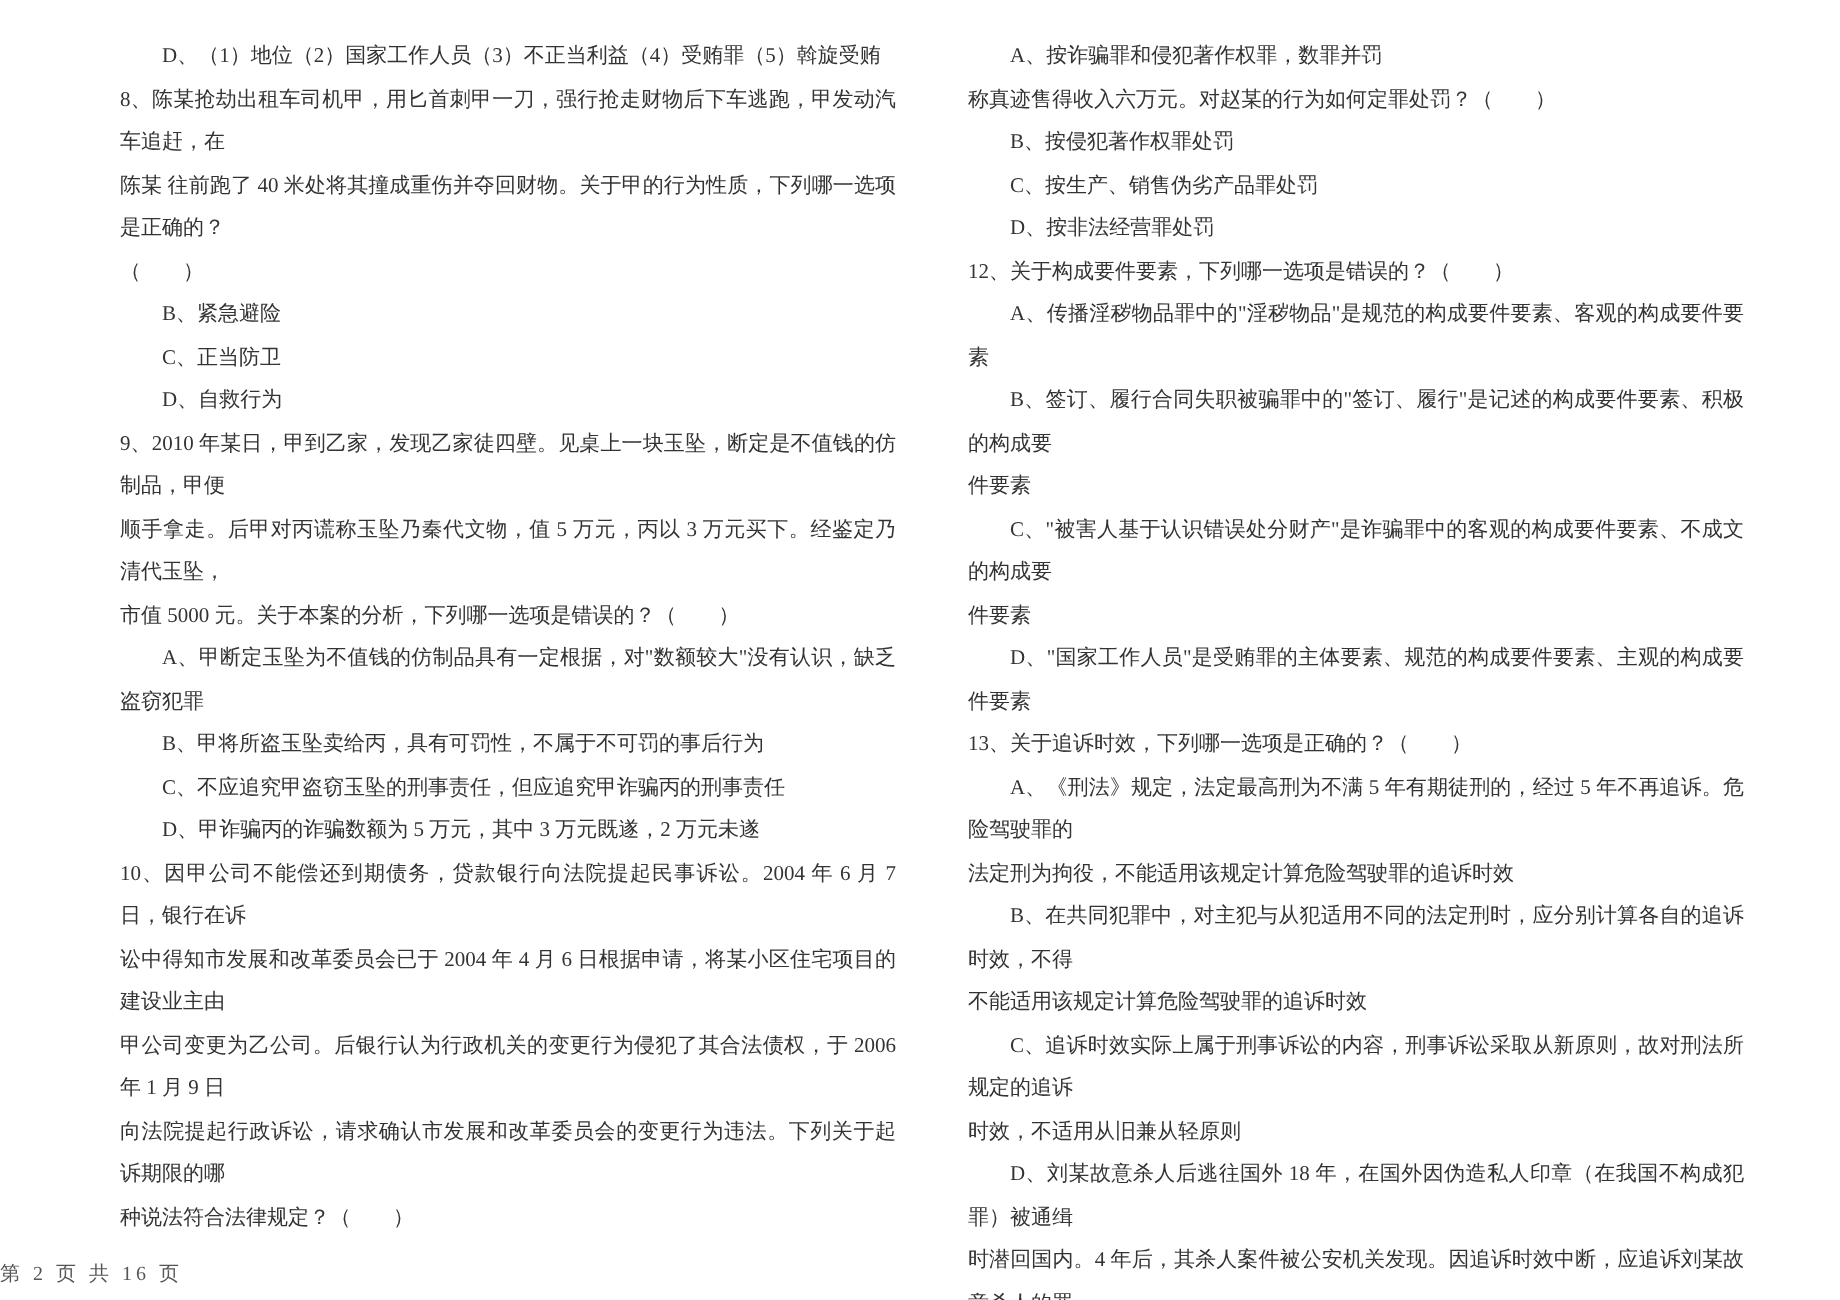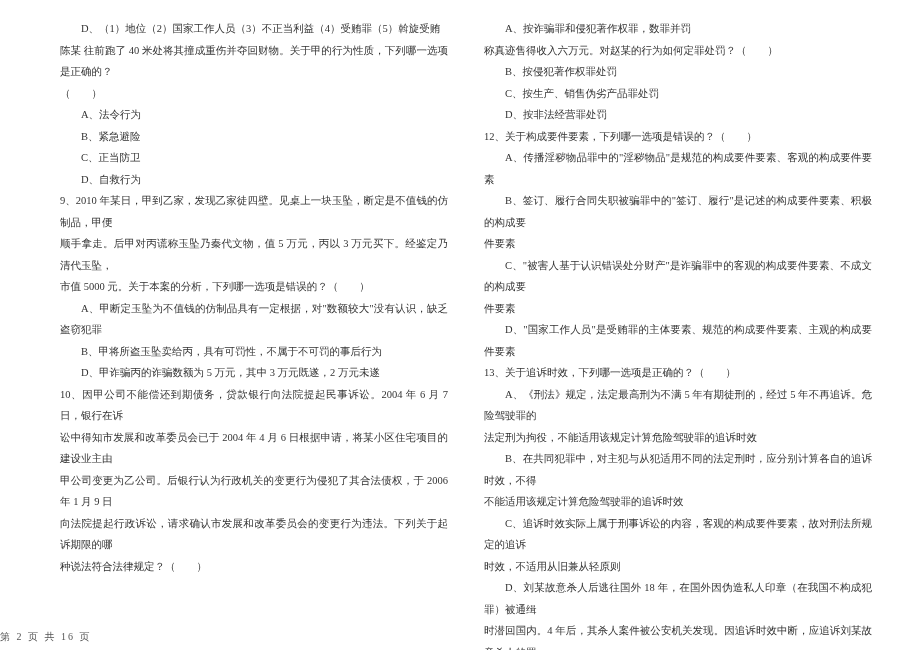--- a/index.html
+++ b/index.html
@@ -35,31 +35,32 @@
       color: #555;
       letter-spacing: 2px;
     }
   </style>
 </head>
 <body>
 
 <div class="page">
   <div class="col" id="col-left">
       <span class="line indent">D、（1）地位（2）国家工作人员（3）不正当利益（4）受贿罪（5）斡旋受贿</span>
+      <span class="line ">8、陈某抢劫出租车司机甲，用匕首刺甲一刀，强行抢走财物后下车逃跑，甲发动汽车追赶，在</span>
       <span class="line ">陈某 往前跑了 40 米处将其撞成重伤并夺回财物。关于甲的行为性质，下列哪一选项是正确的？</span>
       <span class="line ">（　　）</span>
-      <span class="line opt">A、法令行为</span>
       <span class="line opt">B、紧急避险</span>
       <span class="line opt">C、正当防卫</span>
       <span class="line opt">D、自救行为</span>
       <span class="line ">9、2010 年某日，甲到乙家，发现乙家徒四壁。见桌上一块玉坠，断定是不值钱的仿制品，甲便</span>
       <span class="line ">顺手拿走。后甲对丙谎称玉坠乃秦代文物，值 5 万元，丙以 3 万元买下。经鉴定乃清代玉坠，</span>
       <span class="line ">市值 5000 元。关于本案的分析，下列哪一选项是错误的？（　　）</span>
       <span class="line opt">A、甲断定玉坠为不值钱的仿制品具有一定根据，对"数额较大"没有认识，缺乏盗窃犯罪</span>
       <span class="line opt">B、甲将所盗玉坠卖给丙，具有可罚性，不属于不可罚的事后行为</span>
+      <span class="line opt">C、不应追究甲盗窃玉坠的刑事责任，但应追究甲诈骗丙的刑事责任</span>
       <span class="line opt">D、甲诈骗丙的诈骗数额为 5 万元，其中 3 万元既遂，2 万元未遂</span>
       <span class="line ">10、因甲公司不能偿还到期债务，贷款银行向法院提起民事诉讼。2004 年 6 月 7 日，银行在诉</span>
       <span class="line ">讼中得知市发展和改革委员会已于 2004 年 4 月 6 日根据申请，将某小区住宅项目的建设业主由</span>
       <span class="line ">甲公司变更为乙公司。后银行认为行政机关的变更行为侵犯了其合法债权，于 2006 年 1 月 9 日</span>
       <span class="line ">向法院提起行政诉讼，请求确认市发展和改革委员会的变更行为违法。下列关于起诉期限的哪</span>
       <span class="line ">种说法符合法律规定？（　　）</span>
     </div>
   <div class="col" id="col-right">
       <span class="line opt">A、按诈骗罪和侵犯著作权罪，数罪并罚</span>
       <span class="line ">称真迹售得收入六万元。对赵某的行为如何定罪处罚？（　　）</span>
@@ -71,20 +72,20 @@
       <span class="line opt">B、签订、履行合同失职被骗罪中的"签订、履行"是记述的构成要件要素、积极的构成要</span>
       <span class="line ">件要素</span>
       <span class="line opt">C、"被害人基于认识错误处分财产"是诈骗罪中的客观的构成要件要素、不成文的构成要</span>
       <span class="line ">件要素</span>
       <span class="line opt">D、"国家工作人员"是受贿罪的主体要素、规范的构成要件要素、主观的构成要件要素</span>
       <span class="line ">13、关于追诉时效，下列哪一选项是正确的？（　　）</span>
       <span class="line opt">A、《刑法》规定，法定最高刑为不满 5 年有期徒刑的，经过 5 年不再追诉。危险驾驶罪的</span>
       <span class="line ">法定刑为拘役，不能适用该规定计算危险驾驶罪的追诉时效</span>
       <span class="line opt">B、在共同犯罪中，对主犯与从犯适用不同的法定刑时，应分别计算各自的追诉时效，不得</span>
       <span class="line ">不能适用该规定计算危险驾驶罪的追诉时效</span>
-      <span class="line opt">C、追诉时效实际上属于刑事诉讼的内容，客观的构成要件要素，故对刑法所规定的追诉</span>
+      <span class="line opt">C、追诉时效实际上属于刑事诉讼的内容，刑事诉讼采取从新原则，故对刑法所规定的追诉</span>
       <span class="line ">时效，不适用从旧兼从轻原则</span>
       <span class="line opt">D、刘某故意杀人后逃往国外 18 年，在国外因伪造私人印章（在我国不构成犯罪）被通缉</span>
       <span class="line ">时潜回国内。4 年后，其杀人案件被公安机关发现。因追诉时效中断，应追诉刘某故意杀人的罪</span>
     </div>
 </div>
 
 <div class="footer">第 2 页 共 16 页</div>
 
 </body></html>

